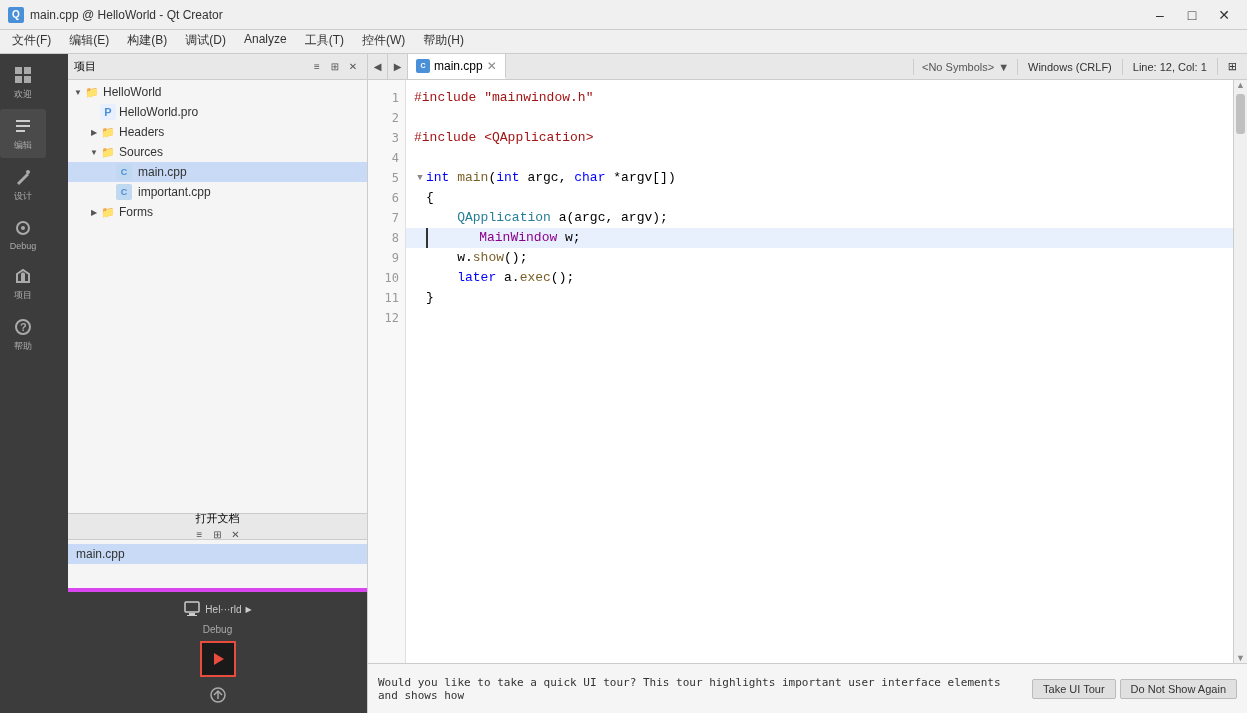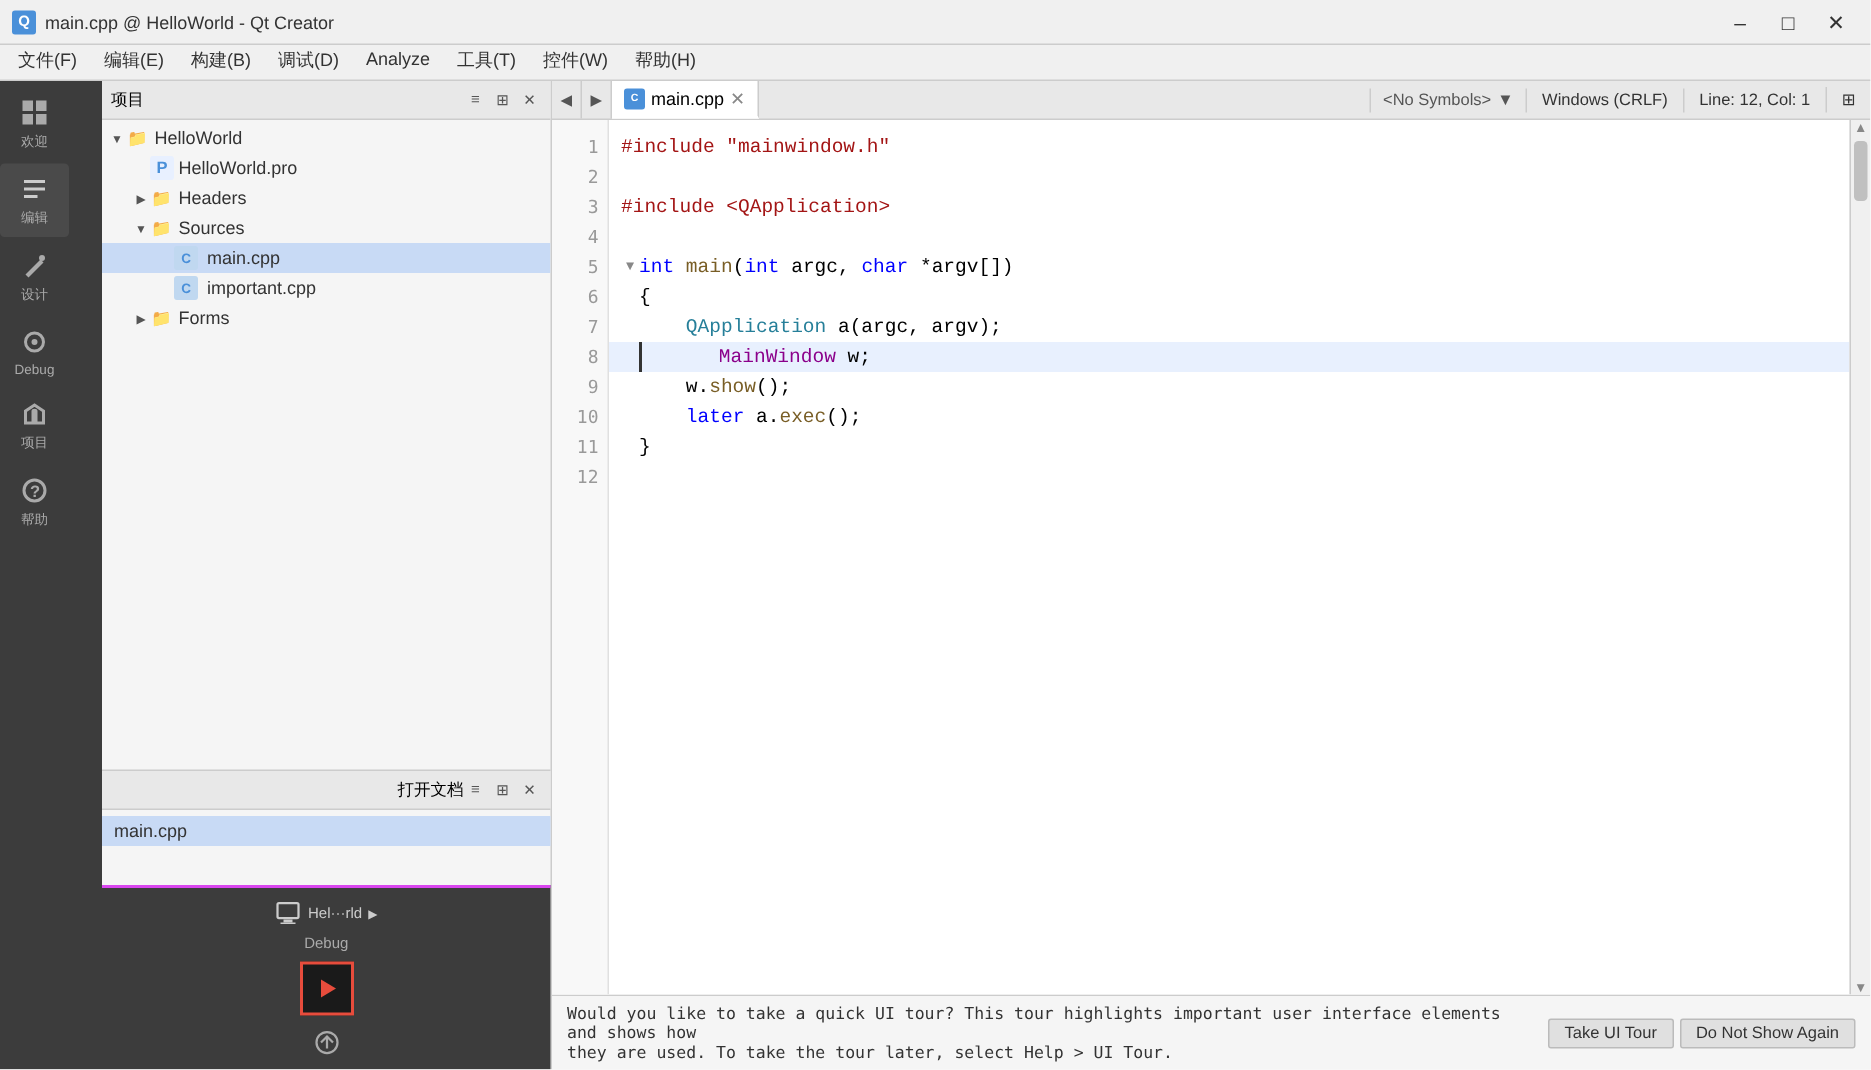--- a/index.html
+++ b/index.html
@@ -208,44 +208,45 @@
       height: 200px;
       border-top: 1px solid #ccc;
       display: flex;
       flex-direction: column;
     }
     .open-docs-header {
       background: #e8e8e8;
       height: 26px;
       display: flex;
       align-items: center;
-      justify-content: flex-end;
+      justify-content: center;
       padding: 0 6px;
       border-bottom: 1px solid #ccc;
       font-size: 11px;
+      flex-direction: column;
     }
     .open-docs-list {
       padding: 4px 0;
     }
     .open-doc-item {
       padding: 3px 8px;
       cursor: pointer;
       font-size: 12px;
       color: #333;
     }
     .open-doc-item.active { background: #c8daf5; }
 
     
     .debug-section {
       display: flex;
       flex-direction: column;
       align-items: center;
       gap: 2px;
       padding: 8px 2px;
-      border-top: 2px solid #d946ef;
+      border-top: 4px solid #d946ef;
     }
     .run-btn {
       width: 36px;
       height: 36px;
       background: #1a1a1a;
       border: 2px solid #e74c3c;
       display: flex;
       align-items: center;
       justify-content: center;
       cursor: pointer;
@@ -695,21 +696,20 @@
       <div class="scrollbar-right">
         <div style="height:10px; display:flex; justify-content:center; align-items:center; cursor:pointer; color:#888; font-size:9px">▲</div>
         <div class="scroll-thumb" style="height:40px; margin-top:4px"></div>
         <div style="margin-top:auto; height:10px; display:flex; justify-content:center; align-items:center; cursor:pointer; color:#888; font-size:9px">▼</div>
       </div>
     </div>
 
     <div class="notification-bar">
       <div class="notification-text">
         <div>Would you like to take a quick UI tour? This tour highlights important user interface elements and shows how</div>
-        <div>they are used. To take the tour later, select Help &gt; UI Tour.</div>
       </div>
       <div class="notification-btns">
         <button class="notif-btn">Take UI Tour</button>
         <button class="notif-btn">Do Not Show Again</button>
       </div>
     </div>
   </div>
 </div>
 
 </body></html>

